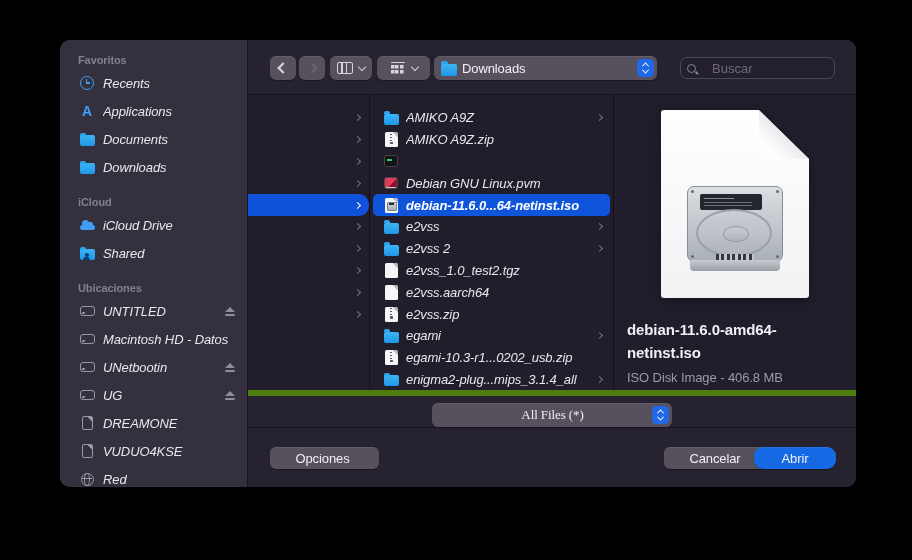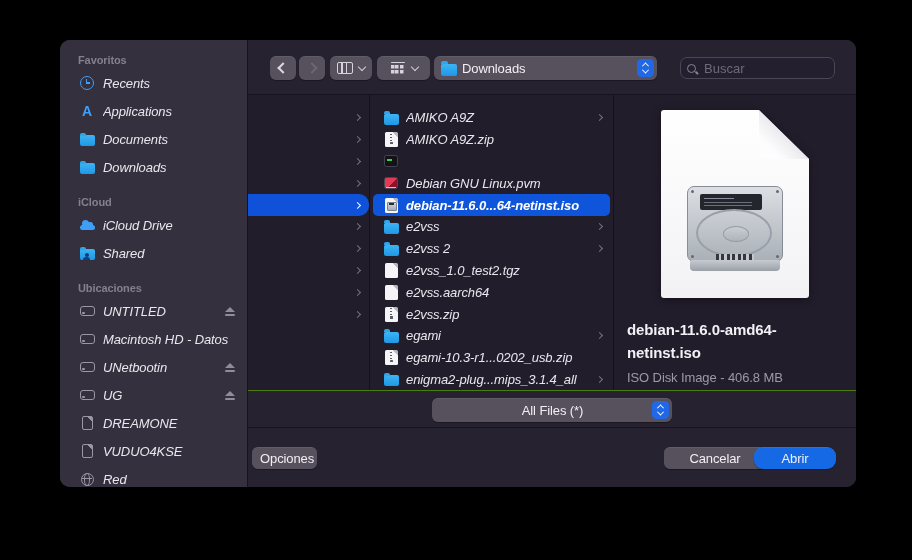--- a/index.html
+++ b/index.html
@@ -76,21 +76,21 @@
       linear-gradient(#d6d3db,#d6d3db) 0 5px/3.5px 3.5px, linear-gradient(#d6d3db,#d6d3db) 4.8px 5px/3.5px 3.5px, linear-gradient(#d6d3db,#d6d3db) 9.6px 5px/3.5px 3.5px;
     background-repeat:no-repeat; }
   .popup { display:flex; align-items:center; background:#56515d; border-radius:6px; height:24px;
     color:#f1eff4; font-size:13px; padding-left:7px;
     box-shadow:inset 0 .5px 0 rgba(255,255,255,.14), 0 .5px 1px rgba(0,0,0,.3); }
   .stepper { margin-left:auto; margin-right:3px; width:17px; height:18px; background:#2168e7; border-radius:4.5px;
     display:flex; flex-direction:column; align-items:center; justify-content:center; gap:2.5px; flex:none; }
   .st-up { width:5px; height:5px; border-left:1.7px solid #fff; border-top:1.7px solid #fff; transform:rotate(45deg) translate(1px,1px); }
   .st-dn { width:5px; height:5px; border-right:1.7px solid #fff; border-bottom:1.7px solid #fff; transform:rotate(45deg) translate(-1px,-1px); }
   .search { position:absolute; left:432px; top:17px; width:155px; height:22px; border:1px solid #4b4656;
-    border-radius:7px; background:#241f2e; display:flex; align-items:center; padding:0 6px; gap:8px; }
+    border-radius:7px; background:#241f2e; display:flex; align-items:center; padding:0 6px; gap:16px; }
   .i-mag { width:9px; height:9px; border:1.5px solid #8a8594; border-radius:50%; position:relative; flex:none; }
   .i-mag::after { content:""; position:absolute; left:7px; top:7px; width:4px; height:1.5px; background:#8a8594;
     transform:rotate(45deg); border-radius:1px; }
   .search input { background:transparent; border:none; outline:none; color:#e9e7ed; font-size:13px; width:100%;
     font-family:inherit; }
   .search input::placeholder { color:#6f6a7b; }
 
   
   .browser { height:295px; display:flex; background:#221d2b; flex:none; }
   .colA { width:122px; flex:none; border-right:1px solid #141020; padding-top:12px; }
@@ -143,32 +143,32 @@
     border:1.5px solid #959ba4; border-radius:50%; }
   .pv-base { position:absolute; left:29px; top:150px; width:90px; height:11px;
     background:linear-gradient(#c7cbd1,#9aa0a8); border-radius:2px 2px 4px 4px; }
   .pv-vents { position:absolute; left:28px; bottom:-6px; width:38px; height:13px;
     background:repeating-linear-gradient(90deg,#34373e 0 3px,#c3c7cd 3px 5.5px); }
   .screw { position:absolute; width:3px; height:3px; background:#646a72; border-radius:50%; }
   .pv-name { font-size:15px; font-weight:700; line-height:1.55; padding:0 13px; overflow-wrap:anywhere; }
   .pv-meta { font-size:13px; color:#9d99a7; padding:5px 13px 0; }
 
   
-  .ftype { height:37px; position:relative; border-top:1px solid #4d7c0f; flex:none; }
+  .ftype { height:37px; position:relative; border-top:6px solid #4d7c0f; flex:none;font-family:Liberation Serif, serif; }
   .ftype .popup { position:absolute; left:184px; top:7px; width:240px; }
   .ftype .popup .pl { flex:1; text-align:center; padding-left:14px; }
 
   
   .footer { flex:1; position:relative; border-top:1px solid #161220; }
   .btn { position:absolute; top:19px; height:22px; border-radius:6px; border:none; color:#f1eff4;
     font-size:13px; font-family:inherit; padding:0 12px; letter-spacing:-0.1px;
     box-shadow:inset 0 .5px 0 rgba(255,255,255,.14), 0 .5px 1px rgba(0,0,0,.3); }
   .btn-gray { background:#56515d; }
   .btn-blue { background:#1569e4; font-weight:400;border-radius:9px; }
-  .b-opt { left:4px; width:65px;padding-left:8px; }
+  .b-opt { left:22px; width:109px;padding-left:8px; }
   .b-cancel { left:416px; width:102px; }
   .b-open { left:506px; width:82px; }
 </style>
 </head>
 <body>
 
 <div class="stage">
   <div class="dialog">
 
     <aside class="sidebar">

